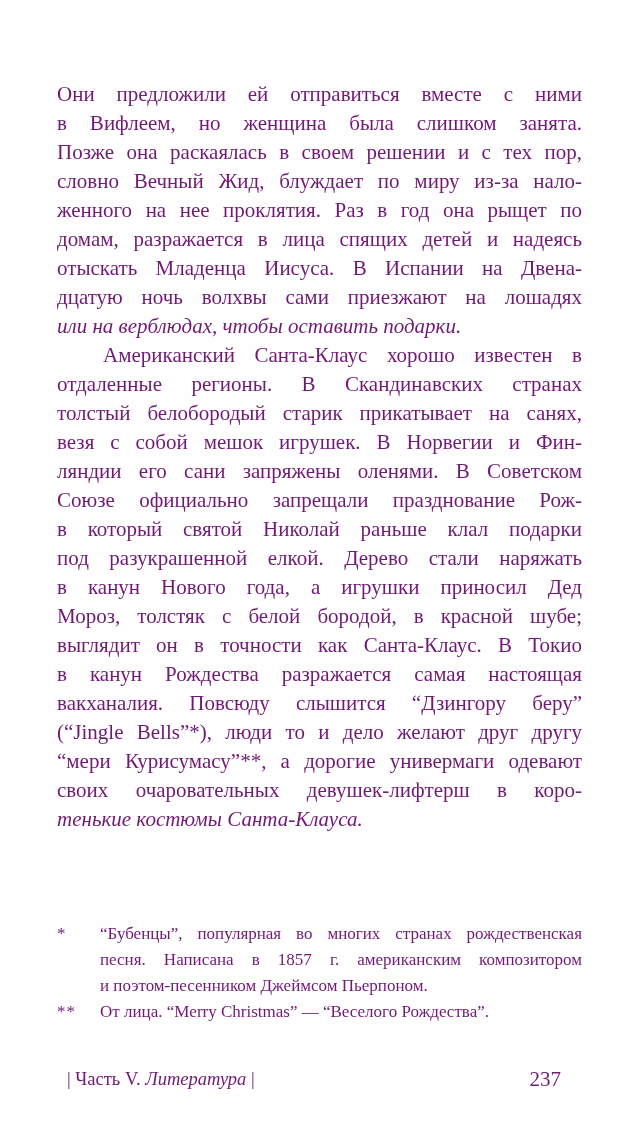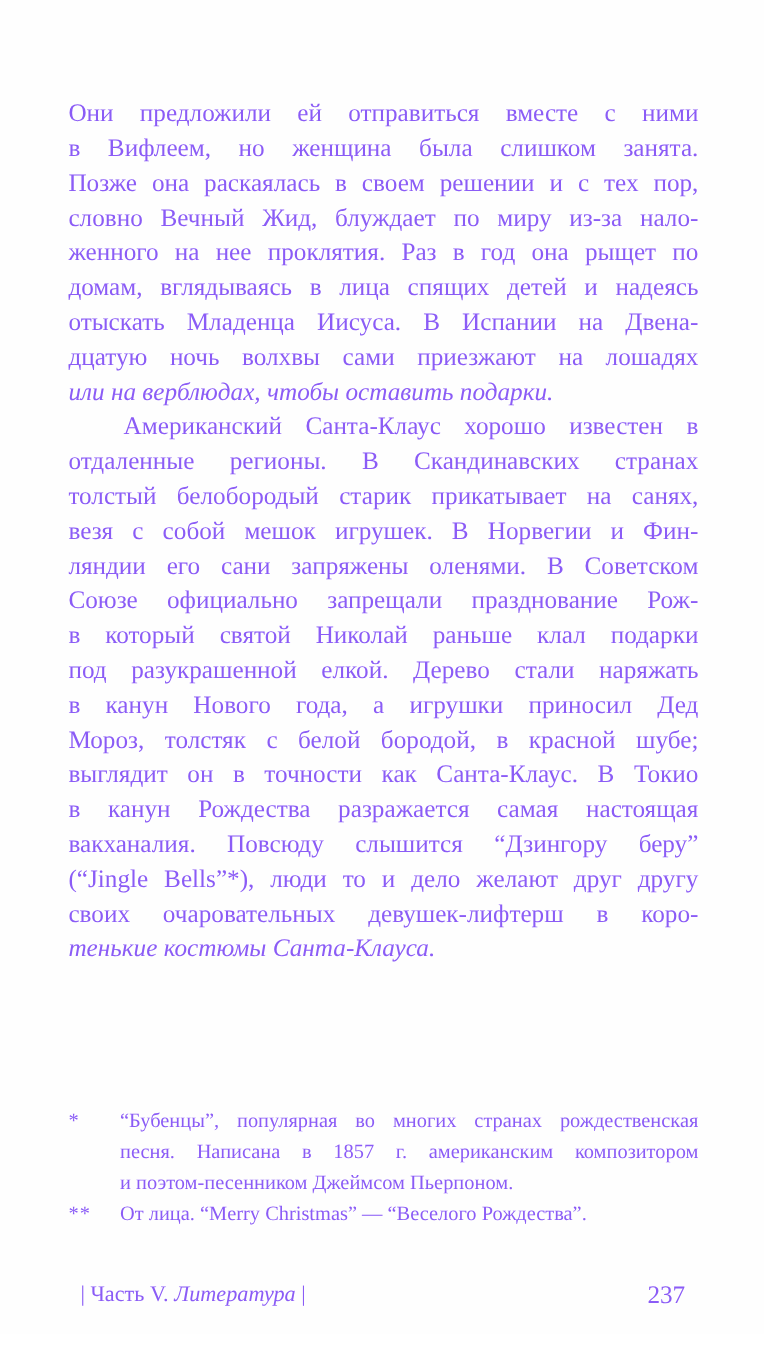--- a/index.html
+++ b/index.html
@@ -7,21 +7,21 @@
     padding: 0;
     background: #ffffff;
   }
   .page {
     position: relative;
     width: 637px;
     height: 1112px;
     background: #fefefe;
     overflow: hidden;
     font-family: "Liberation Serif", "DejaVu Serif", serif;
-    color: #8b5cf6;
+    color: #701a75;
   }
   
   .main-text {
     position: absolute;
     left: 57px;
     top: 80px;
     width: 525px;
     font-size: 21px;
     line-height: 29px;
   }
@@ -63,21 +63,21 @@
     text-align: justify;
     text-align-last: justify;
   }
   .fn-line.last {
     text-align-last: left;
   }
   
   .footer {
     position: absolute;
     left: 57px;
-    right: 66px;
+    right: 76px;
     top: 1064px;
     display: flex;
     justify-content: space-between;
     align-items: center;
   }
   .running-title {
     font-size: 18.5px;
     padding-left: 10px;
     line-height: 30px;
   }
@@ -94,38 +94,39 @@
 <body>
 
 <div class="page">
 
   <div class="main-text">
       <div class="tline">Они предложили ей отправиться вместе с ними</div>
       <div class="tline">в Вифлеем, но женщина была слишком занята.</div>
       <div class="tline">Позже она раскаялась в своем решении и с тех пор,</div>
       <div class="tline">словно Вечный Жид, блуждает по миру из-за нало-</div>
       <div class="tline">женного на нее проклятия. Раз в год она рыщет по</div>
-      <div class="tline">домам, вглядываясь в лица спящих детей и надеясь</div>
+      <div class="tline">домам, разражается в лица спящих детей и надеясь</div>
       <div class="tline">отыскать Младенца Иисуса. В Испании на Двена-</div>
       <div class="tline">дцатую ночь волхвы сами приезжают на лошадях</div>
       <div class="tline last">или на верблюдах, чтобы оставить подарки.</div>
       <div class="tline indent">Американский Санта-Клаус хорошо известен в</div>
       <div class="tline">отдаленные регионы. В Скандинавских странах</div>
       <div class="tline">толстый белобородый старик прикатывает на санях,</div>
       <div class="tline">везя с собой мешок игрушек. В Норвегии и Фин-</div>
       <div class="tline">ляндии его сани запряжены оленями. В Советском</div>
       <div class="tline">Союзе официально запрещали празднование Рож-</div>
       <div class="tline">в который святой Николай раньше клал подарки</div>
       <div class="tline">под разукрашенной елкой. Дерево стали наряжать</div>
       <div class="tline">в канун Нового года, а игрушки приносил Дед</div>
       <div class="tline">Мороз, толстяк с белой бородой, в красной шубе;</div>
       <div class="tline">выглядит он в точности как Санта-Клаус. В Токио</div>
       <div class="tline">в канун Рождества разражается самая настоящая</div>
       <div class="tline">вакханалия. Повсюду слышится “Дзингору беру”</div>
       <div class="tline">(“Jingle Bells”*), люди то и дело желают друг другу</div>
+      <div class="tline">“мери Курисумасу”**, а дорогие универмаги одевают</div>
       <div class="tline">своих очаровательных девушек-лифтерш в коро-</div>
       <div class="tline last">тенькие костюмы Санта-Клауса.</div>
     </div>
 
   <div class="footnotes">
       <div class="footnote">
         <span class="fn-marker">*</span>
         <div class="fn-body">
           <div class="fn-line">“Бубенцы”, популярная во многих странах рождественская</div>
           <div class="fn-line">песня. Написана в 1857 г. американским композитором</div>

